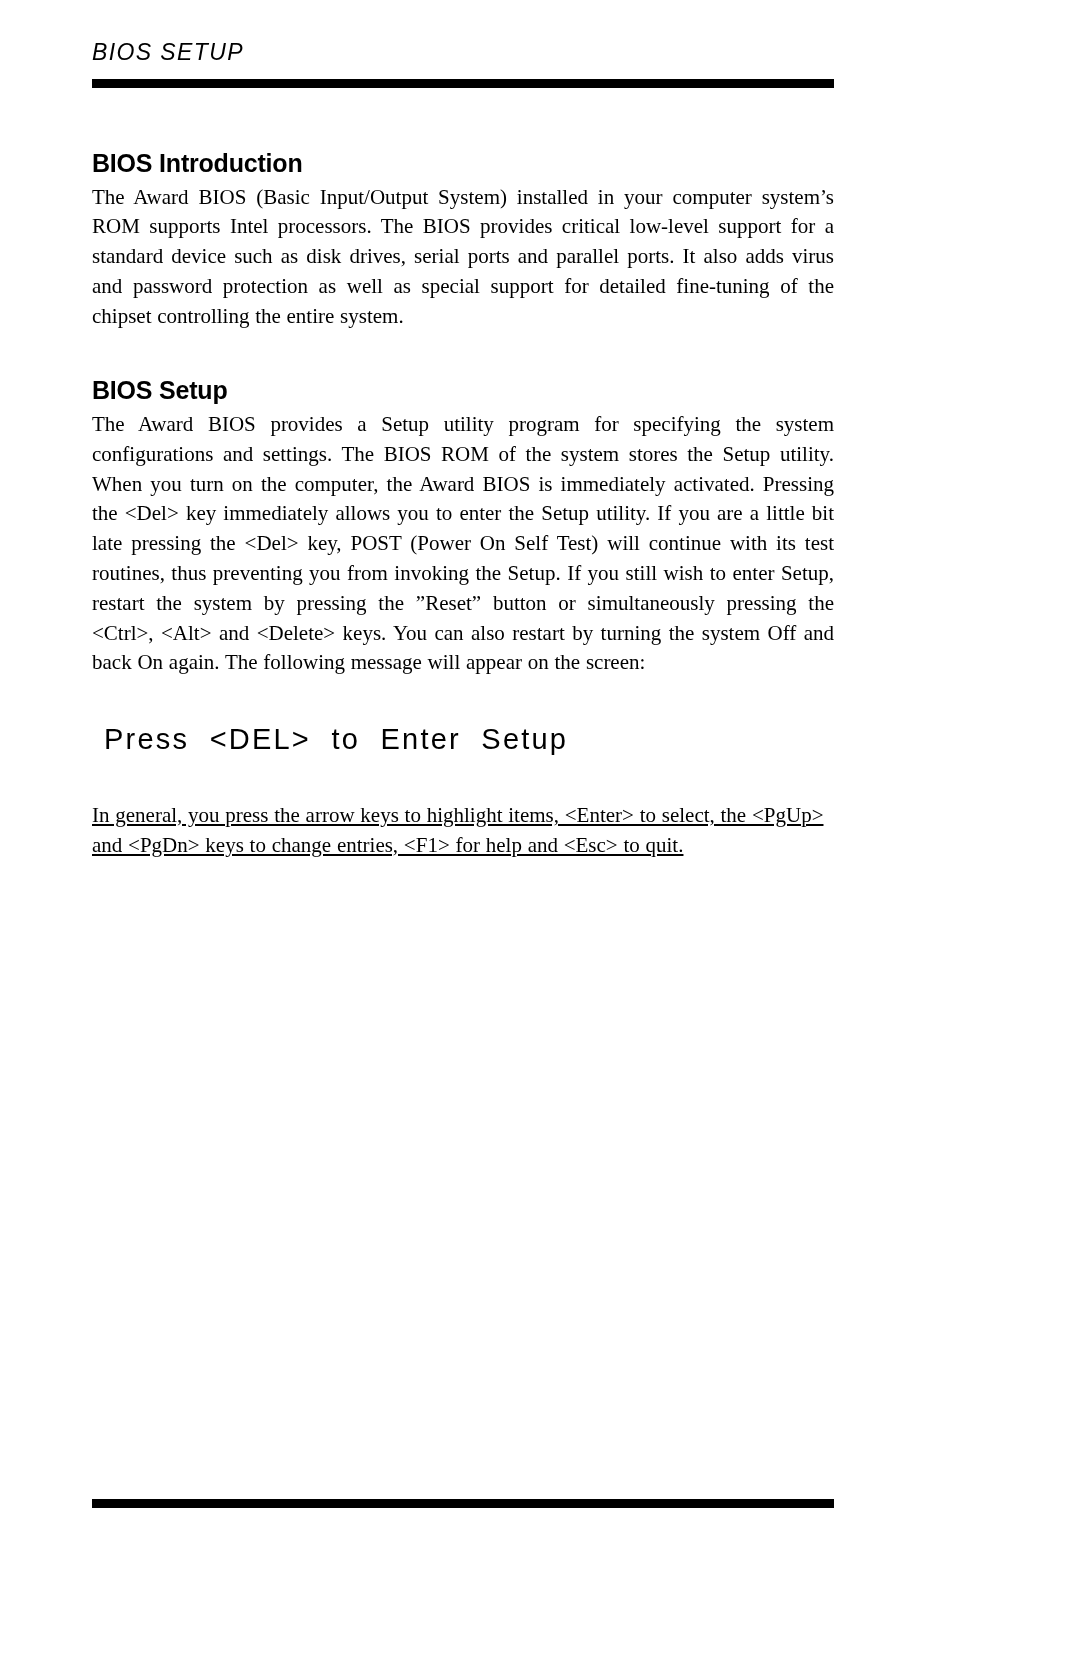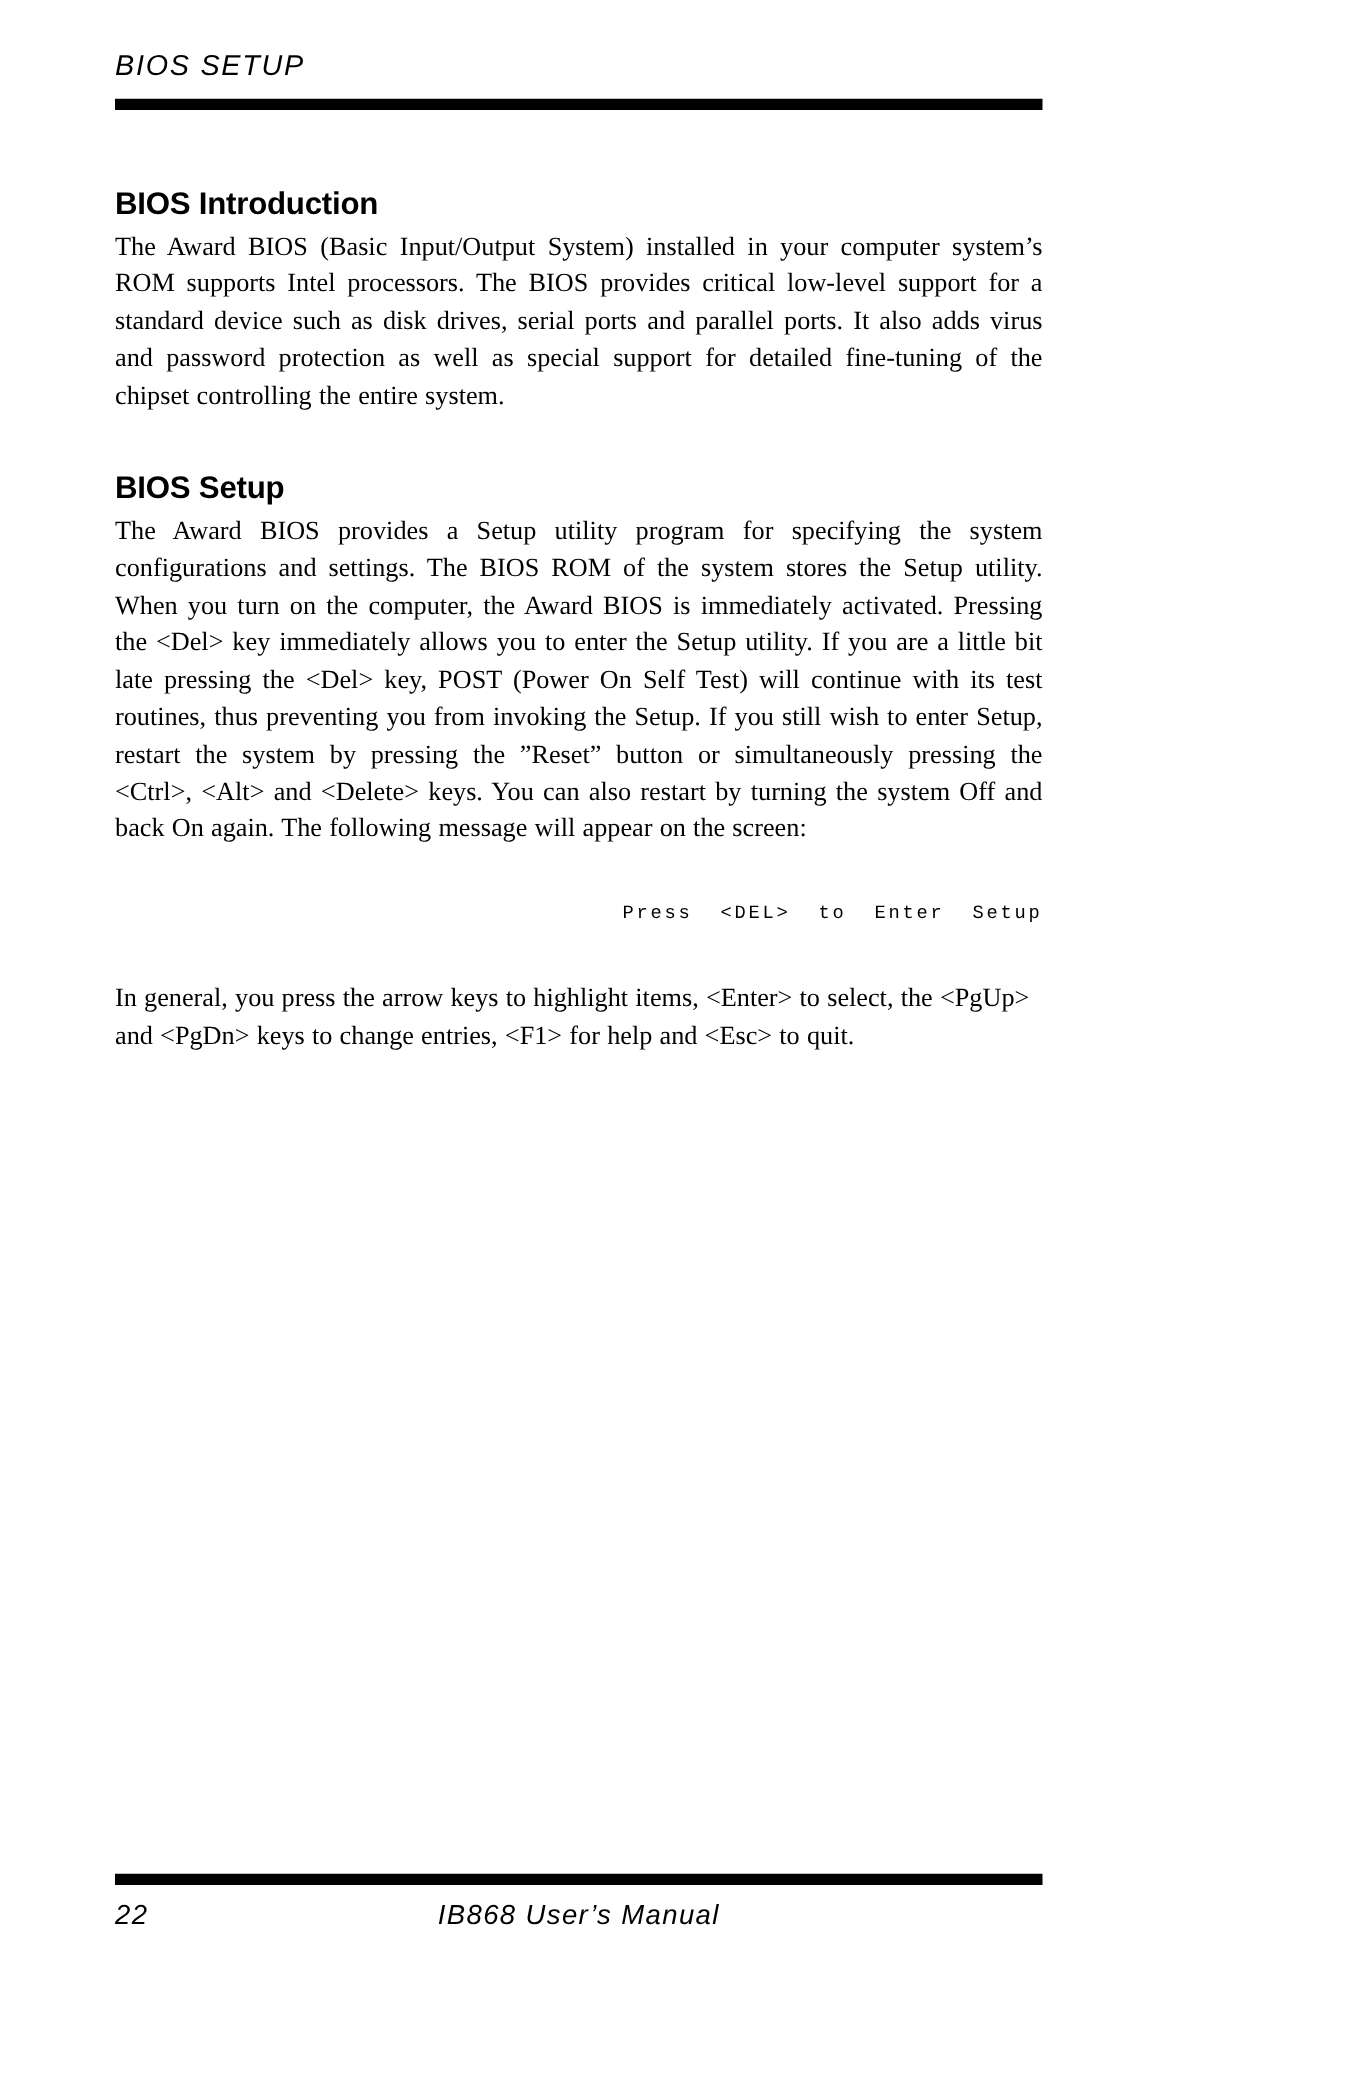--- a/index.html
+++ b/index.html
@@ -70,32 +70,33 @@
     font-family: "Liberation Serif", "DejaVu Serif", serif;
     font-size: 21px;
     line-height: 29.8px;
     margin: 0;
     text-align: justify;
     text-justify: inter-word;
     word-spacing: 0.5px;
   }
   p.body-para.left {
     text-align: left;
+    text-decoration: underline;
   }
 
   .gap-lg { height: 44px; }
   .gap-md { height: 30px; }
 
   .mono-line {
-    font-family: Liberation Mono, monospace;
-    font-size: 15px;
+    font-family: Liberation Sans, sans-serif;
+    font-size: 29px;
     letter-spacing: 2.2px;
     white-space: pre;
     margin: 0;
-    text-align: right;
+    text-align: left;
     padding-left: 12px;
     line-height: 1.2;
   }
 
   
   .rule-bottom {
     position: absolute;
     left: 92px;
     top: 1499px;
     width: 742px;
@@ -155,18 +156,14 @@
     <div class="gap-lg"></div>
 
     <p class="body-para left">In general, you press the arrow keys to highlight items, &lt;Enter&gt; to select, the &lt;PgUp&gt; and &lt;PgDn&gt; keys to change entries, &lt;F1&gt; for help and &lt;Esc&gt; to quit.</p>
 
     <div class="gap-md"></div>
 
 
   </div>
 
   <div class="rule-bottom"></div>
-  <div class="footer">
-    <div class="footer-page-number">22</div>
-    <div class="footer-title">IB868 User’s Manual</div>
-  </div>
 
 </div>
 
 </body></html>

